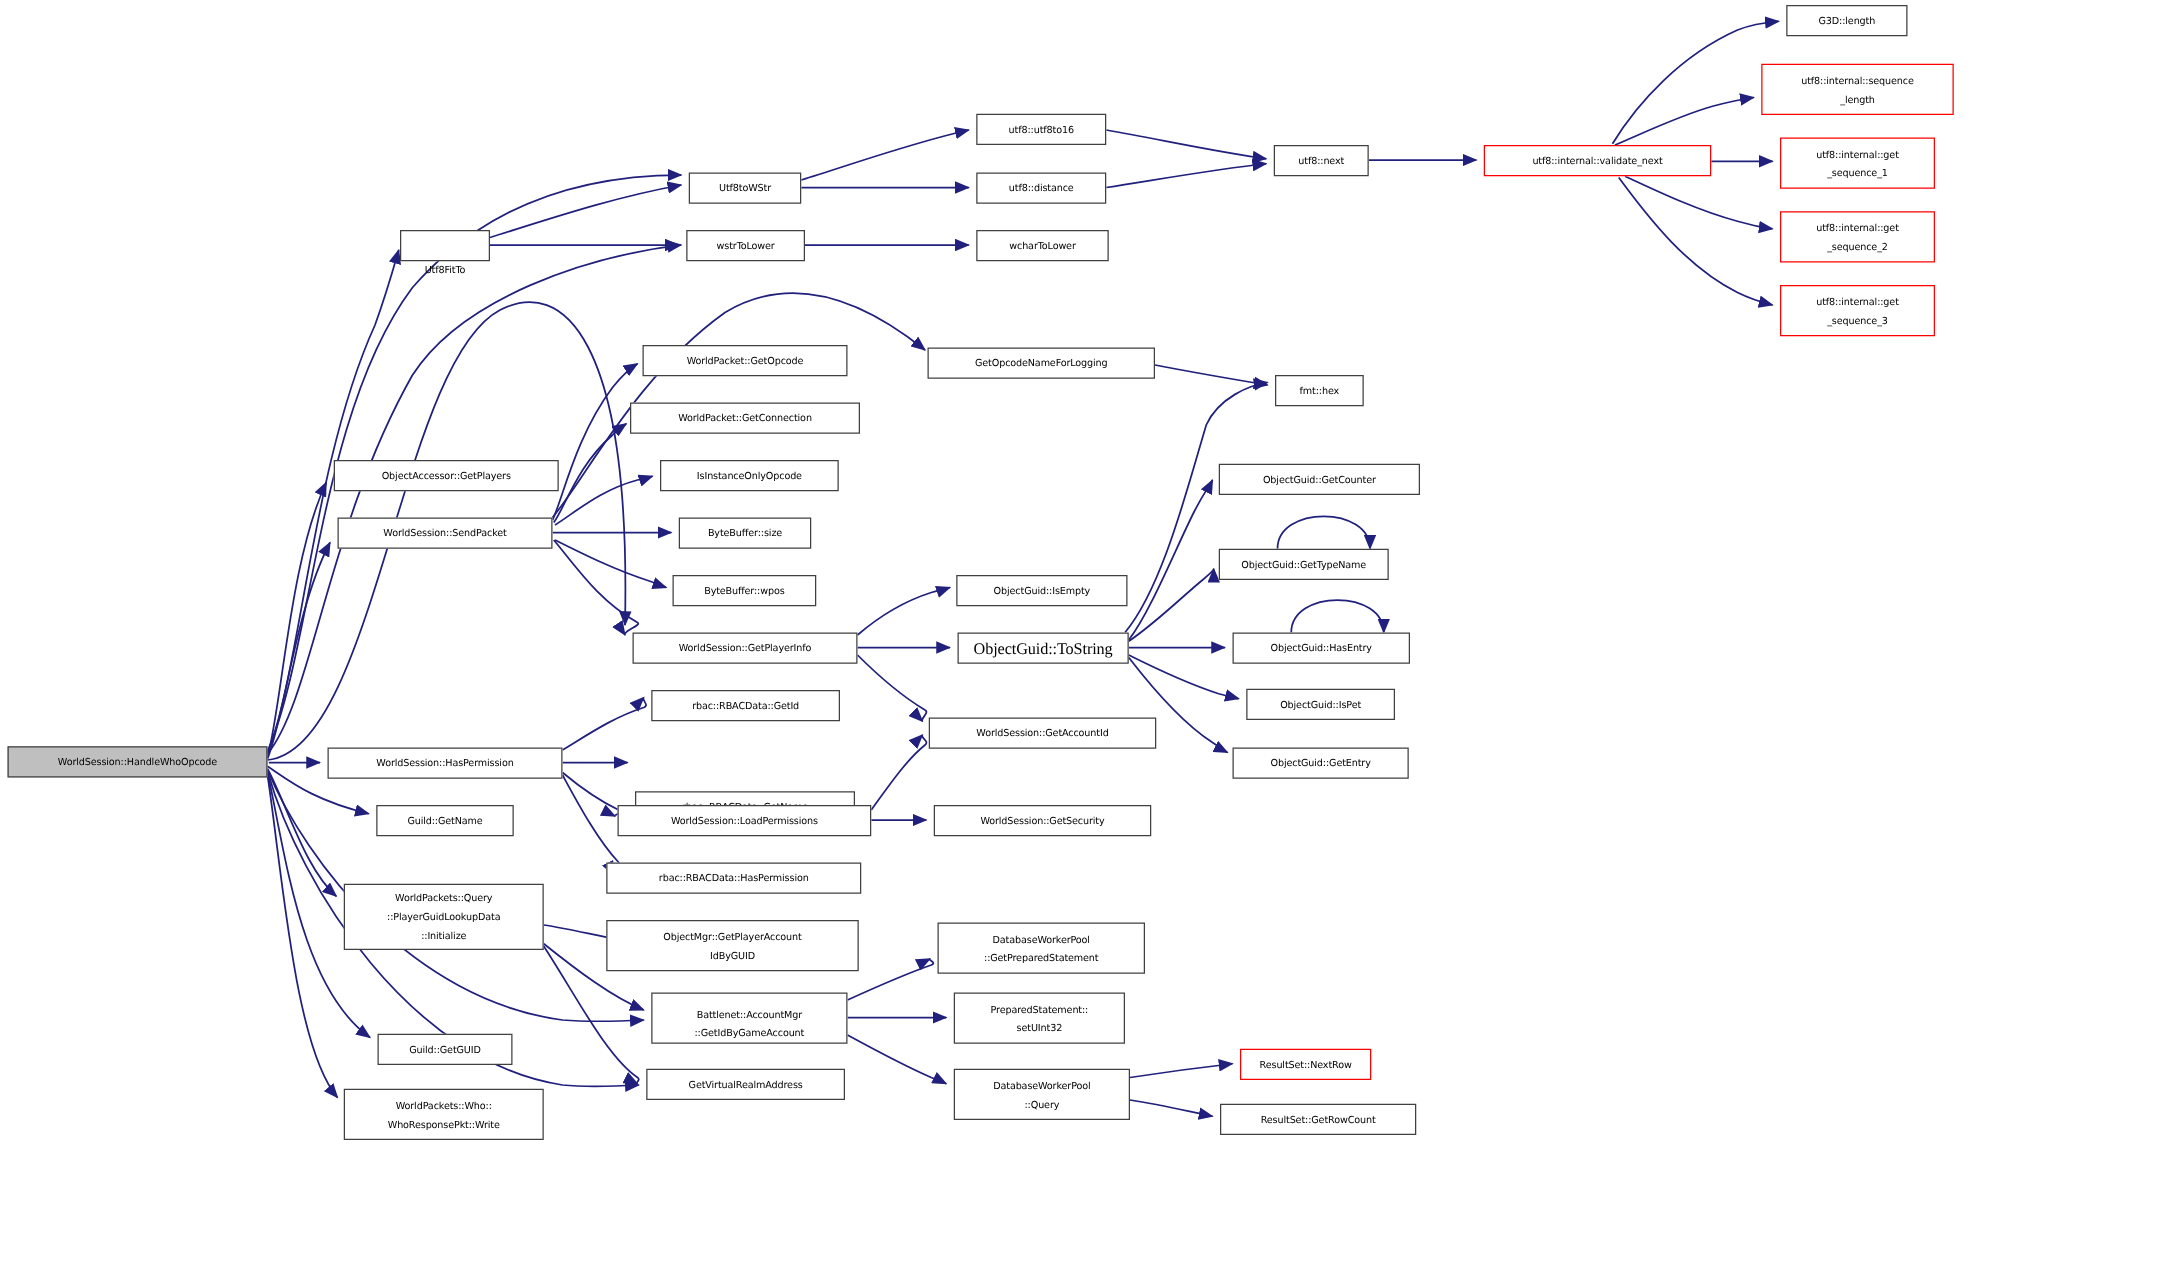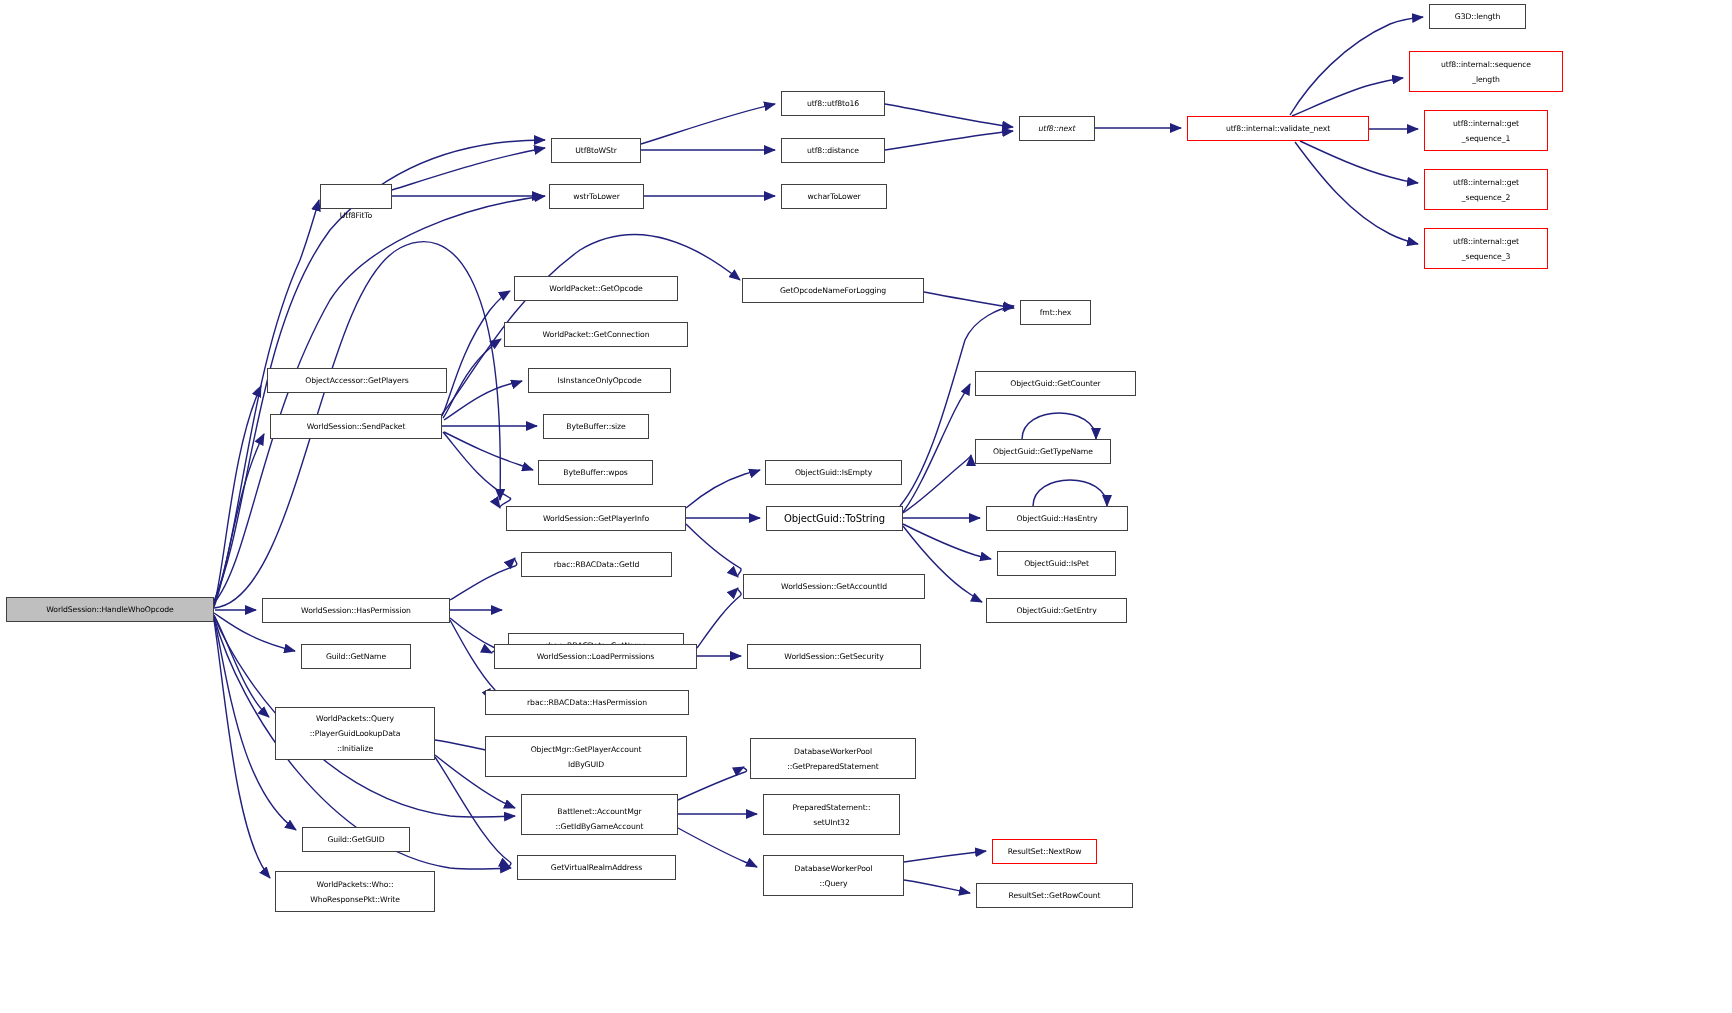--- a/index.html
+++ b/index.html
@@ -127,21 +127,21 @@
       </g>
   </svg>
   <div id="node-group">
       <div class="gnode root" style="left: 6px; top: 597px; width: 208px; height: 25px;"><span class="lbl" style="font-size: 7.7px;">WorldSession::HandleWhoOpcode</span></div>
       <div class="gnode" style="left: 551px; top: 138px; width: 90px; height: 25px;"><span class="lbl" style="font-size: 7.7px;">Utf8toWStr</span></div>
       <div class="gnode" style="left: 320px; top: 184px; width: 72px; height: 25px;"><span class="lbl" style="font-size: 7.7px; margin-top: 38px;">Utf8FitTo</span></div>
       <div class="gnode" style="left: 549px; top: 184px; width: 95px; height: 25px;"><span class="lbl" style="font-size: 7.7px;">wstrToLower</span></div>
       <div class="gnode" style="left: 781px; top: 91px; width: 104px; height: 25px;"><span class="lbl" style="font-size: 7.7px;">utf8::utf8to16</span></div>
       <div class="gnode" style="left: 781px; top: 138px; width: 104px; height: 25px;"><span class="lbl" style="font-size: 7.7px;">utf8::distance</span></div>
       <div class="gnode" style="left: 781px; top: 184px; width: 106px; height: 25px;"><span class="lbl" style="font-size: 7.7px;">wcharToLower</span></div>
-      <div class="gnode" style="left: 1019px; top: 116px; width: 76px; height: 25px;"><span class="lbl" style="font-size: 7.7px; font-style: italic;">utf8::next</span></div>
+      <div class="gnode" style="left: 1019px; top: 116px; width: 76px; height: 25px;"><span class="lbl" style="font-size: 7.7px;">utf8::next</span></div>
       <div class="gnode red" style="left: 1187px; top: 116px; width: 182px; height: 25px;"><span class="lbl" style="font-size: 7.7px;">utf8::internal::validate_next</span></div>
       <div class="gnode" style="left: 1429px; top: 4px; width: 97px; height: 25px;"><span class="lbl" style="font-size: 7.7px;">G3D::length</span></div>
       <div class="gnode red" style="left: 1409px; top: 51px; width: 154px; height: 41px;"><span class="lbl" style="font-size: 7.7px;">utf8::internal::sequence
 _length</span></div>
       <div class="gnode red" style="left: 1424px; top: 110px; width: 124px; height: 41px;"><span class="lbl" style="font-size: 7.7px;">utf8::internal::get
 _sequence_1</span></div>
       <div class="gnode red" style="left: 1424px; top: 169px; width: 124px; height: 41px;"><span class="lbl" style="font-size: 7.7px;">utf8::internal::get
 _sequence_2</span></div>
       <div class="gnode red" style="left: 1424px; top: 228px; width: 124px; height: 41px;"><span class="lbl" style="font-size: 7.7px;">utf8::internal::get
 _sequence_3</span></div>
@@ -149,21 +149,21 @@
       <div class="gnode" style="left: 270px; top: 414px; width: 172px; height: 25px;"><span class="lbl" style="font-size: 7.7px;">WorldSession::SendPacket</span></div>
       <div class="gnode" style="left: 514px; top: 276px; width: 164px; height: 25px;"><span class="lbl" style="font-size: 7.7px;">WorldPacket::GetOpcode</span></div>
       <div class="gnode" style="left: 504px; top: 322px; width: 184px; height: 25px;"><span class="lbl" style="font-size: 7.7px;">WorldPacket::GetConnection</span></div>
       <div class="gnode" style="left: 528px; top: 368px; width: 143px; height: 25px;"><span class="lbl" style="font-size: 7.7px;">IsInstanceOnlyOpcode</span></div>
       <div class="gnode" style="left: 543px; top: 414px; width: 106px; height: 25px;"><span class="lbl" style="font-size: 7.7px;">ByteBuffer::size</span></div>
       <div class="gnode" style="left: 538px; top: 460px; width: 115px; height: 25px;"><span class="lbl" style="font-size: 7.7px;">ByteBuffer::wpos</span></div>
       <div class="gnode" style="left: 742px; top: 278px; width: 182px; height: 25px;"><span class="lbl" style="font-size: 7.7px;">GetOpcodeNameForLogging</span></div>
       <div class="gnode" style="left: 1020px; top: 300px; width: 71px; height: 25px;"><span class="lbl" style="font-size: 7.7px;">fmt::hex</span></div>
       <div class="gnode" style="left: 506px; top: 506px; width: 180px; height: 25px;"><span class="lbl" style="font-size: 7.7px;">WorldSession::GetPlayerInfo</span></div>
       <div class="gnode" style="left: 765px; top: 460px; width: 137px; height: 25px;"><span class="lbl" style="font-size: 7.7px;">ObjectGuid::IsEmpty</span></div>
-      <div class="gnode" style="left: 766px; top: 506px; width: 137px; height: 25px;"><span class="lbl" style="font-size: 10px;">ObjectGuid::ToString</span></div>
+      <div class="gnode" style="left: 766px; top: 506px; width: 137px; height: 25px;"><span class="lbl" style="font-size: 13px; font-family: Liberation Serif, serif;">ObjectGuid::ToString</span></div>
       <div class="gnode" style="left: 975px; top: 371px; width: 161px; height: 25px;"><span class="lbl" style="font-size: 7.7px;">ObjectGuid::GetCounter</span></div>
       <div class="gnode" style="left: 975px; top: 439px; width: 136px; height: 25px;"><span class="lbl" style="font-size: 7.7px;">ObjectGuid::GetTypeName</span></div>
       <div class="gnode" style="left: 986px; top: 506px; width: 142px; height: 25px;"><span class="lbl" style="font-size: 7.7px;">ObjectGuid::HasEntry</span></div>
       <div class="gnode" style="left: 997px; top: 551px; width: 119px; height: 25px;"><span class="lbl" style="font-size: 7.7px;">ObjectGuid::IsPet</span></div>
       <div class="gnode" style="left: 986px; top: 598px; width: 141px; height: 25px;"><span class="lbl" style="font-size: 7.7px;">ObjectGuid::GetEntry</span></div>
       <div class="gnode" style="left: 743px; top: 574px; width: 182px; height: 25px;"><span class="lbl" style="font-size: 7.7px;">WorldSession::GetAccountId</span></div>
       <div class="gnode" style="left: 521px; top: 552px; width: 151px; height: 25px;"><span class="lbl" style="font-size: 7.7px;">rbac::RBACData::GetId</span></div>
       <div class="gnode" style="left: 262px; top: 598px; width: 188px; height: 25px;"><span class="lbl" style="font-size: 7.7px;">WorldSession::HasPermission</span></div>
       <div class="gnode" style="left: 508px; top: 633px; width: 176px; height: 25px;"><span class="lbl" style="font-size: 7.7px;">rbac::RBACData::GetName</span></div>
       <div class="gnode" style="left: 301px; top: 644px; width: 110px; height: 25px;"><span class="lbl" style="font-size: 7.7px;">Guild::GetName</span></div>

